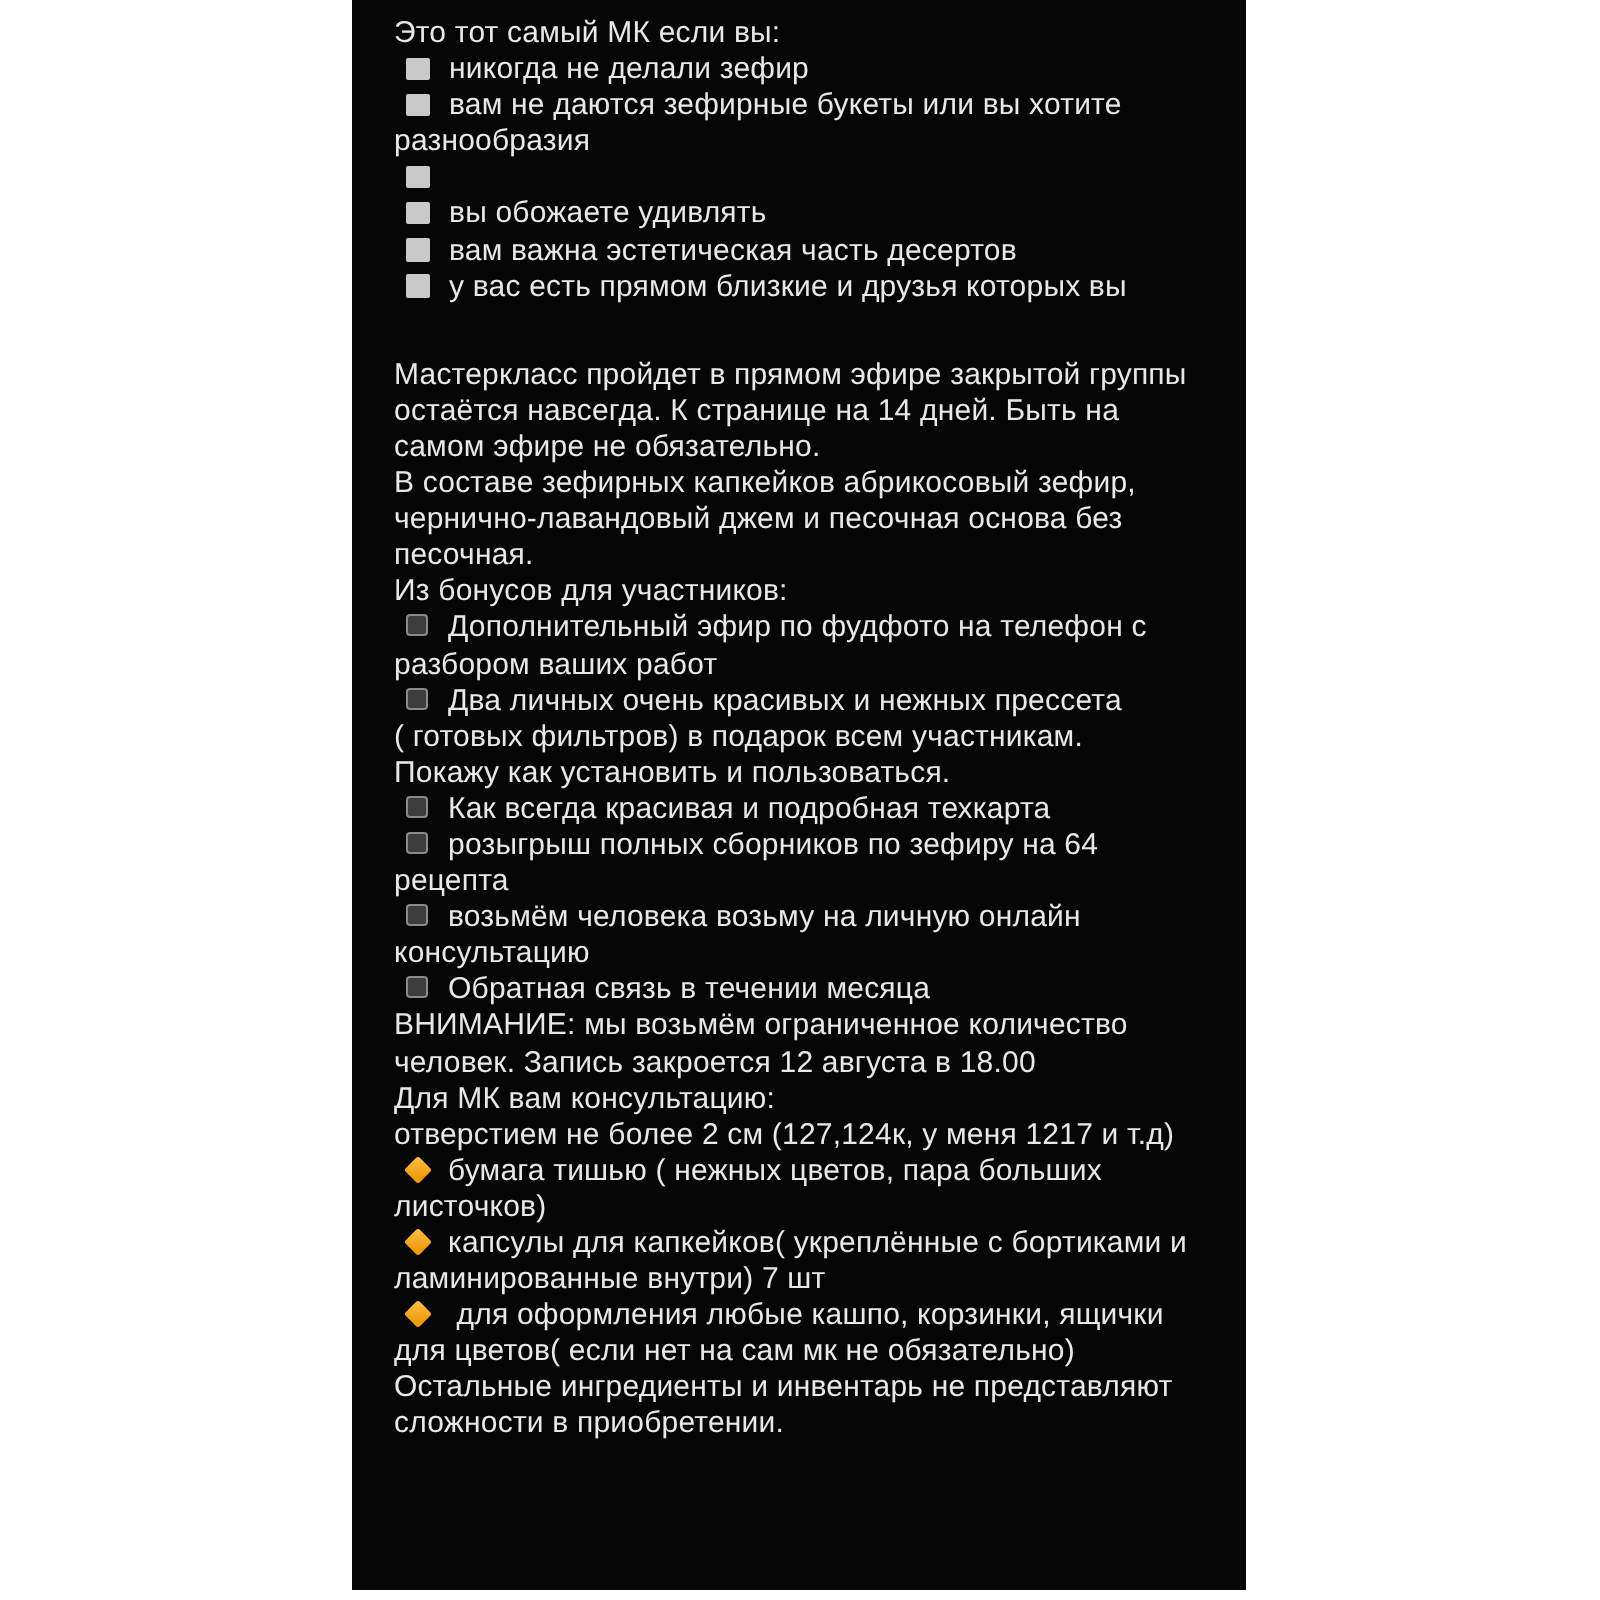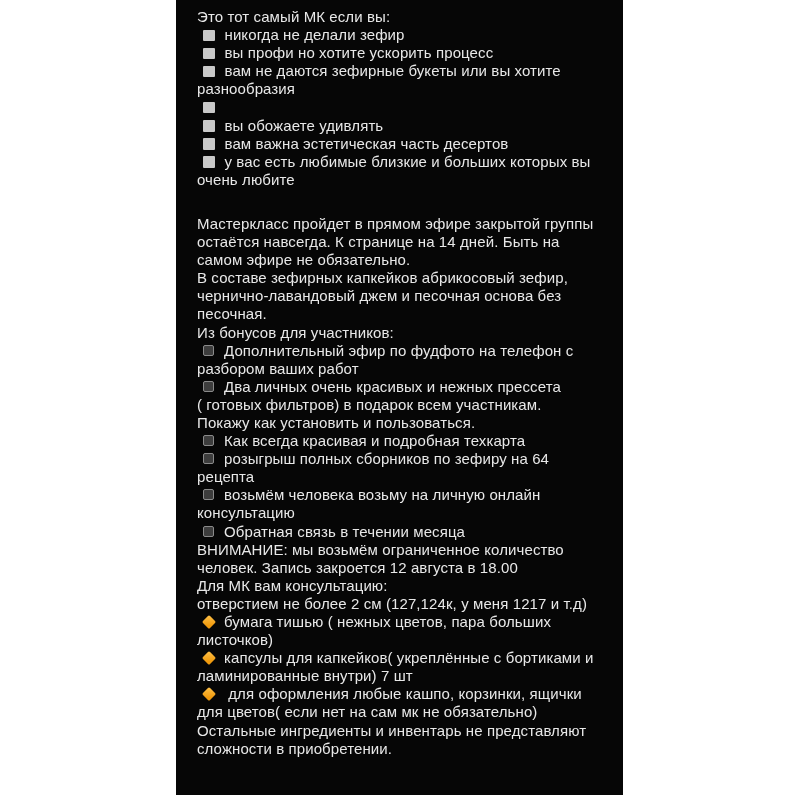--- a/index.html
+++ b/index.html
@@ -61,28 +61,26 @@
     vertical-align: 0px;
   }
 </style>
 </head>
 <body>
 
 <div class="page">
   <div class="story-canvas" id="canvas">
       <div class="line"><span>Это тот самый МК если вы:</span></div>
       <div class="line"><span class="ic square"></span><span>никогда не делали зефир</span></div>
-      <div class="line"><span class="ic square"></span><span>вы профи но хотите ускорить процесс</span></div>
       <div class="line"><span class="ic square"></span><span>вам не даются зефирные букеты или вы хотите</span></div>
       <div class="line"><span>разнообразия</span></div>
       <div class="line"><span class="ic square"></span></div>
       <div class="line"><span class="ic square"></span><span>вы обожаете удивлять</span></div>
       <div class="line"><span class="ic square"></span><span>вам важна эстетическая часть десертов</span></div>
-      <div class="line"><span class="ic square"></span><span>у вас есть любимые близкие и больших которых вы</span></div>
-      <div class="line"><span>очень любите</span></div>
+      <div class="line"><span class="ic square"></span><span>у вас есть прямом близкие и друзья которых вы</span></div>
       <div class="line gap"></div>
       <div class="line"><span>Мастеркласс пройдет в прямом эфире закрытой группы</span></div>
       <div class="line"><span>остаётся навсегда. К странице на 14 дней. Быть на</span></div>
       <div class="line"><span>самом эфире не обязательно.</span></div>
       <div class="line"><span>В составе зефирных капкейков абрикосовый зефир,</span></div>
       <div class="line"><span>чернично-лавандовый джем и песочная основа без</span></div>
       <div class="line"><span>песочная.</span></div>
       <div class="line"><span>Из бонусов для участников:</span></div>
       <div class="line"><span class="ic check"></span><span>Дополнительный эфир по фудфото на телефон с</span></div>
       <div class="line"><span>разбором ваших работ</span></div>

